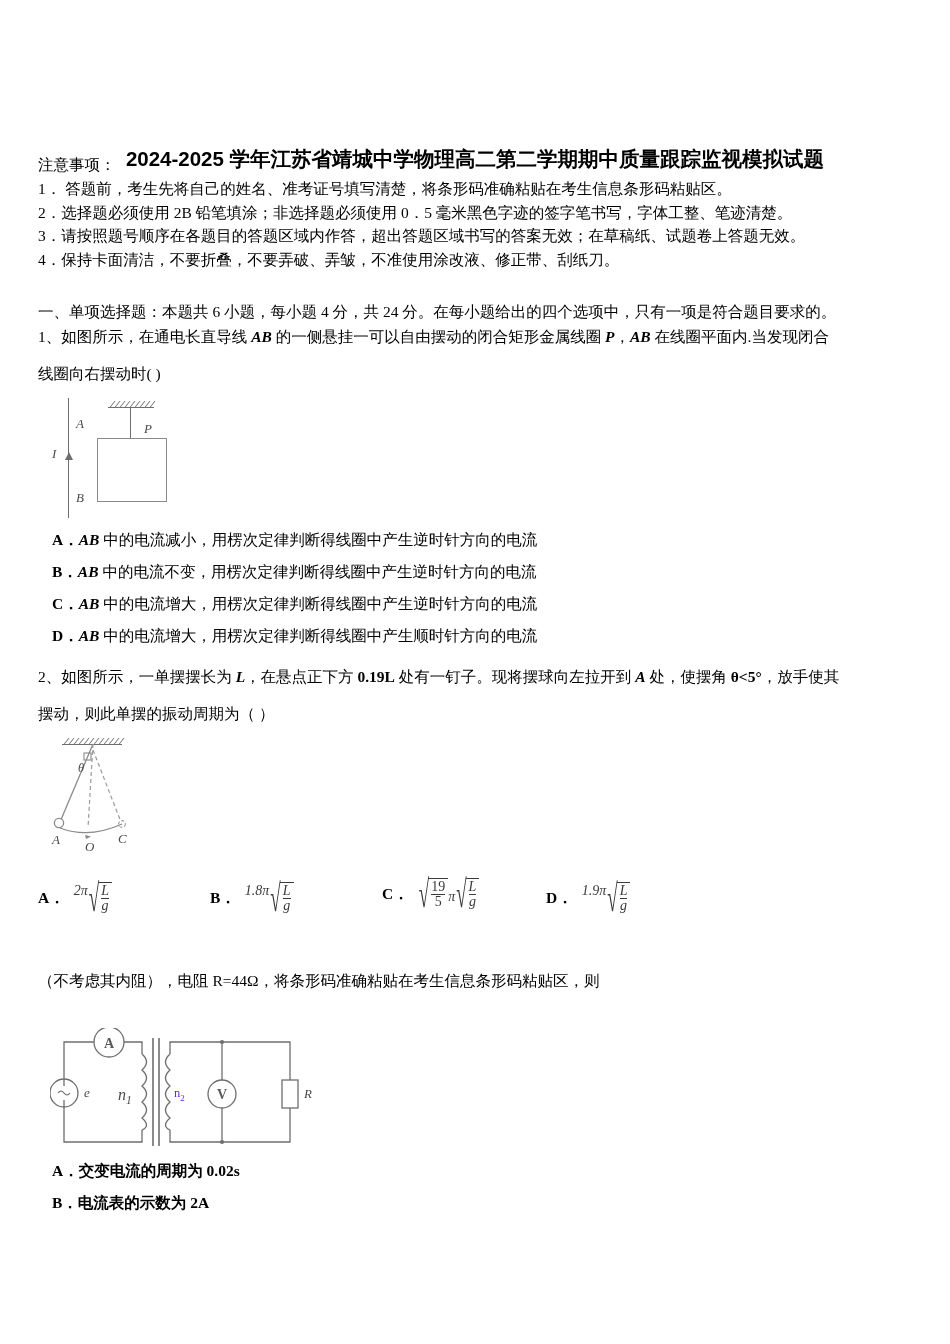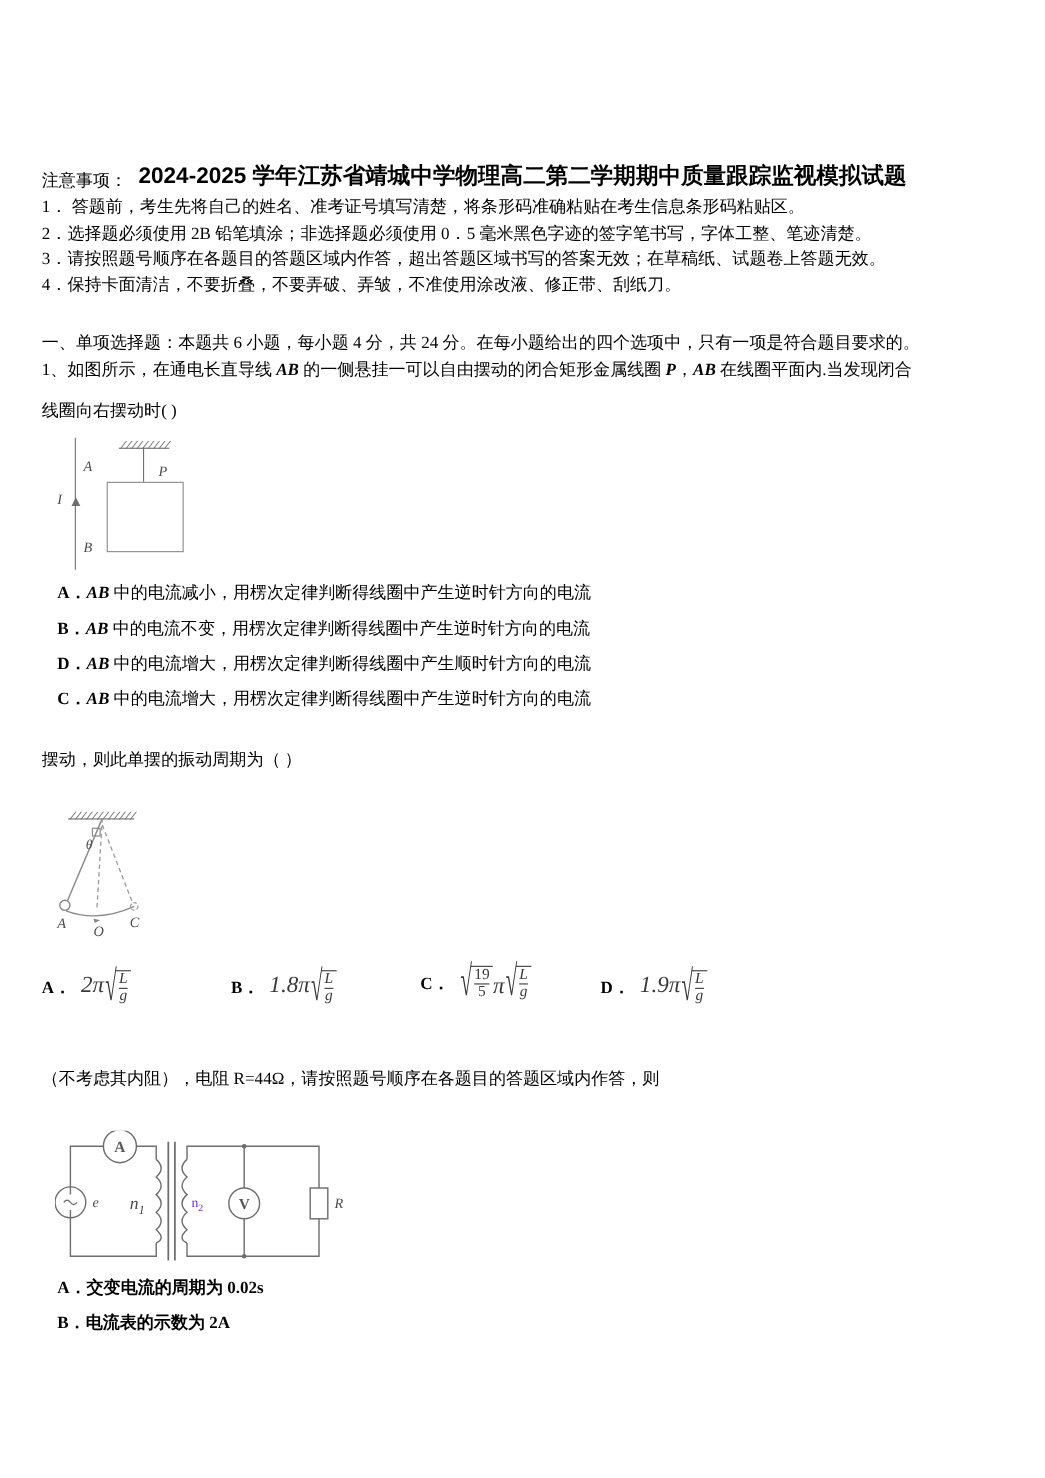--- a/index.html
+++ b/index.html
@@ -108,21 +108,21 @@
   }
   .math-item .lab {
     font-weight: bold;
     font-size: 15.5px;
     color: #000;
     margin-right: 9px;
     align-self: flex-end;
     padding-bottom: 4px;
   }
   .coef {
-    font-size: 21px;
+    font-size: 14px;
     font-style: italic;
     align-self: flex-start;
     padding-top: 1px;
   }
   .sqrt {
     display: inline-flex;
     align-items: stretch;
     margin-left: 1px;
   }
   .sqrt-sign {
@@ -210,25 +210,26 @@
     <div style="position:absolute; left:78px; top:9px; width:1.4px; height:31px; background:#6e6e6e;"></div>
 
     <div style="position:absolute; left:45px; top:40px; width:68px; height:62px; border:1.6px solid #8a8a8a;"></div>
 
     <div style="position:absolute; left:92px; top:23px; font-style:italic; font-size:13px; color:#4a4a4a;">P</div>
   </div>
 
   <div class="opt-list" style="top:524px;">
     <div class="opt"><span class="lab">A．</span><span class="ital">AB</span><span> 中的电流减小，用楞次定律判断得线圈中产生逆时针方向的电流</span></div>
     <div class="opt"><span class="lab">B．</span><span class="ital">AB</span><span> 中的电流不变，用楞次定律判断得线圈中产生逆时针方向的电流</span></div>
+    <div class="opt"><span class="lab">C．</span><span class="ital">AB</span><span> 中的电流增大，用楞次定律判断得线圈中产生逆时针方向的电流</span></div>
     <div class="opt"><span class="lab">D．</span><span class="ital">AB</span><span> 中的电流增大，用楞次定律判断得线圈中产生顺时针方向的电流</span></div>
-    <div class="opt"><span class="lab">C．</span><span class="ital">AB</span><span> 中的电流增大，用楞次定律判断得线圈中产生逆时针方向的电流</span></div>
   </div>
 
   <div class="q-text" style="top:665px;">
+    <div><span>2、</span><span>如图所示，一单摆摆长为 </span><span class="ital">L</span><span>，在悬点正下方 </span><span class="bold">0.19L</span><span> 处有一钉子。现将摆球向左拉开到 </span><span class="ital">A</span><span> 处，使摆角 </span><span class="bold">θ&lt;5°</span><span>，放手使其</span></div>
     <div class="q-line2">摆动，则此单摆的振动周期为（      ）</div>
   </div>
 
   <div class="fig" style="left:44px; top:736px; width:150px; height:126px;">
 
     <div class="hatch-bar" style="left:18px; top:8px; width:60px;">
       <i style="left:1px"></i>
         <i style="left:6px"></i>
         <i style="left:11px"></i>
         <i style="left:16px"></i>
@@ -322,21 +323,21 @@
         <span class="sqrt-body">
           <span>L</span>
           <span style="border-top:1px solid #3a3a3a; width:100%; text-align:center;">g</span>
         </span>
       </span>
     </div>
 
   </div>
 
   <div class="q-text" style="top:955px;">
-    <div class="q-line2">（不考虑其内阻），电阻 R=44Ω，请按照题号顺序在各题目的答题区域内作答，则</div>
+    <div class="q-line2">（不考虑其内阻），电阻 R=44Ω，将条形码准确粘贴在考生信息条形码粘贴区，则</div>
   </div>
 
   <div class="fig" style="left:50px; top:1028px; width:270px; height:128px;">
     <svg width="270" height="128" style="position:absolute; left:0; top:0;">
       <g stroke="#6e6e6e" stroke-width="1.3" fill="none">
 
         <path d="M 14 58 L 14 14 L 44 14"></path>
         <path d="M 74 14 L 92 14 L 92 26"></path>
         <path d="M 14 72 L 14 114 L 92 114 L 92 102"></path>
 

